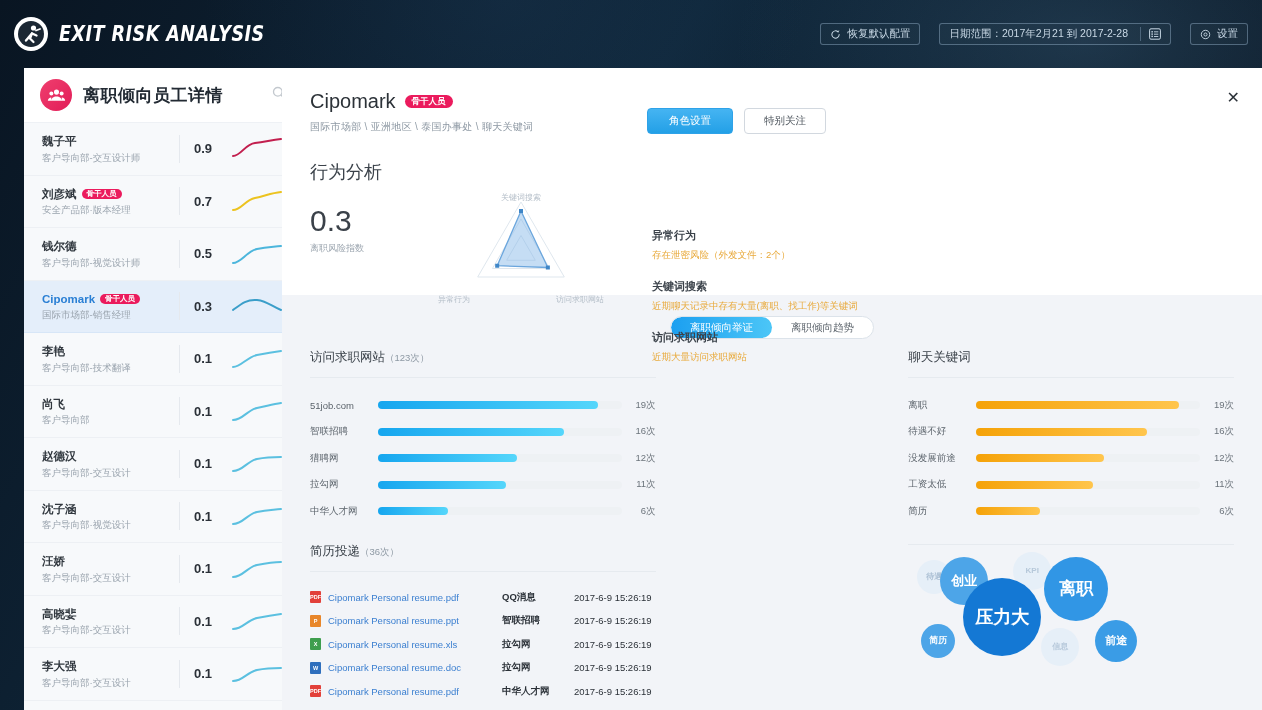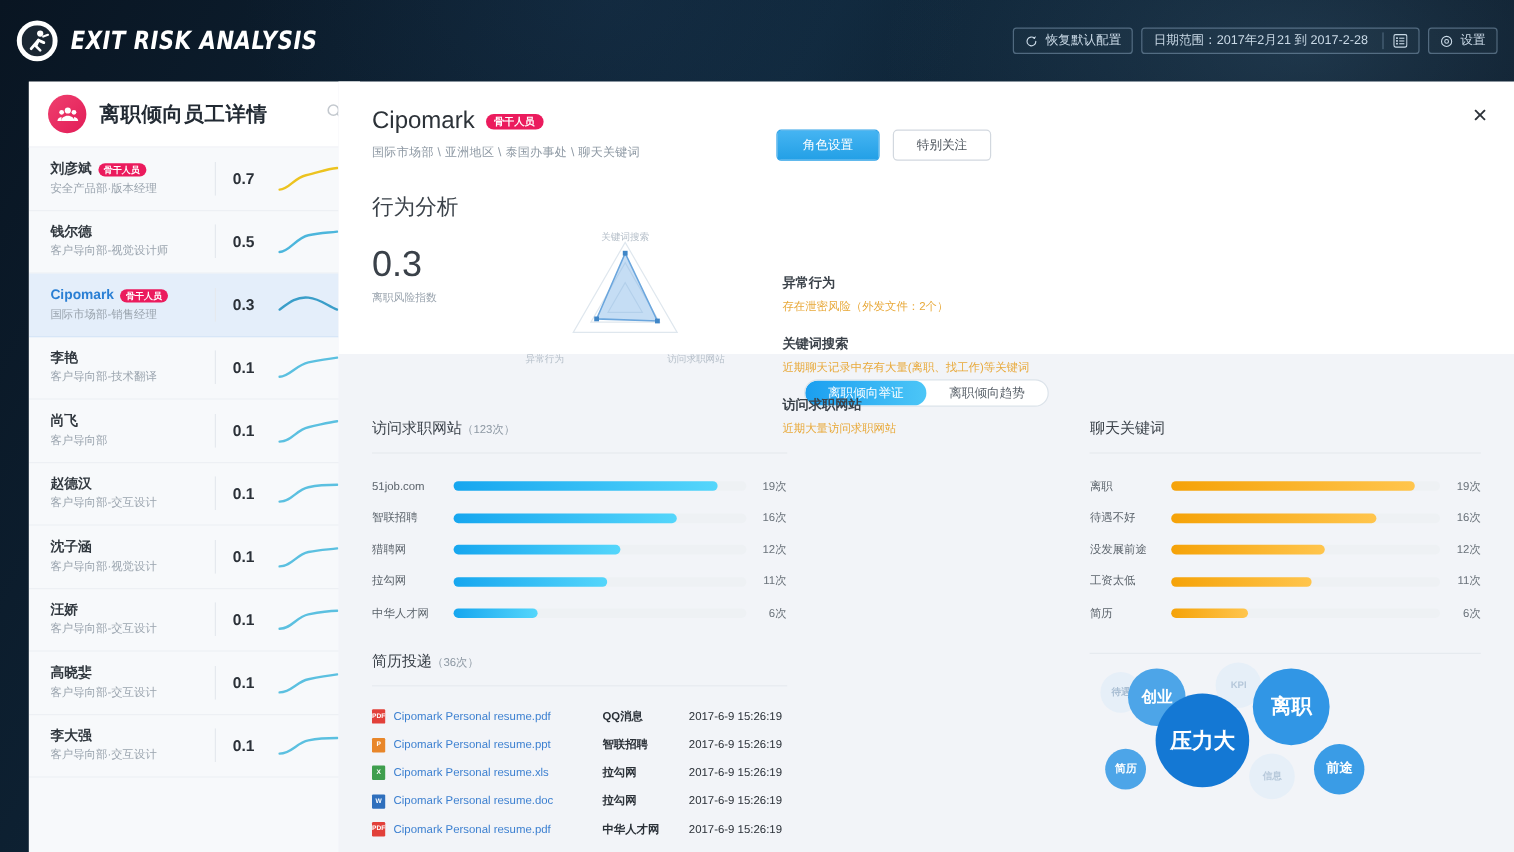--- a/index.html
+++ b/index.html
@@ -31,21 +31,21 @@
     background: #ffffff; display: flex; align-items: center; justify-content: center;
     flex: none;
   }
   .brand-name {
     margin-left: 11px; color: #fff; font-size: 21px; letter-spacing: .5px;
     font-weight: 700; font-style: italic;
     font-family: "DejaVu Sans Condensed", "Liberation Sans Narrow", "Liberation Sans", sans-serif;
     transform: scaleX(.93); transform-origin: left center;
   }
   .topbar-right {
-    margin-left: auto; margin-right: 14px; display: flex; align-items: center; gap: 7px;
+    margin-left: auto; margin-right: 14px; display: flex; align-items: center; gap: 19px;
   }
   .tb-btn {
     height: 22px; border: 1px solid rgba(150,180,205,.45); border-radius: 3px;
     color: #c9d9e6; font-size: 10.5px; display: flex; align-items: center;
     padding: 0 9px; gap: 6px; background: rgba(255,255,255,.02); white-space: nowrap;
   }
   .tb-date { padding-right: 4px; }
   .tb-sep { width:1px; height:14px; background: rgba(150,180,205,.38); margin: 0 2px; }
   .ico { display: inline-flex; align-items: center; justify-content: center; }
 
@@ -244,20 +244,33 @@
       </div>
       <div class="sb-title">离职倾向员工详情</div>
       <div class="sb-search">
         <svg width="14" height="14" viewBox="0 0 14 14">
           <circle cx="5.8" cy="5.8" r="4.3" stroke="#7b8794" stroke-width="1.3" fill="none"></circle>
           <path d="M9.2 9.2 L12.8 12.8" stroke="#7b8794" stroke-width="1.3" stroke-linecap="round"></path>
         </svg>
       </div>
     </div>
     <div class="sb-list" id="sidebar-list">
+        <div class="sb-item">
+          <div class="sb-left">
+            <div class="sb-name">
+              <span>魏子平</span>
+            </div>
+            <div class="sb-dept">客户导向部-交互设计师</div>
+          </div>
+          <div class="sb-div"></div>
+          <div class="sb-score">0.9</div>
+          <svg class="sb-spark" viewBox="0 0 52 26">
+            <path d="M2,20 C10,20 14,8 24,7 C34,6 40,4 50,3" stroke="#c21f4e" stroke-width="2" fill="none" stroke-linecap="round"></path>
+          </svg>
+        </div>
         <div class="sb-item">
           <div class="sb-left">
             <div class="sb-name">
               <span>刘彦斌</span>
               <span class="sb-tag">骨干人员</span>
             </div>
             <div class="sb-dept">安全产品部·版本经理</div>
           </div>
           <div class="sb-div"></div>
           <div class="sb-score">0.7</div>

